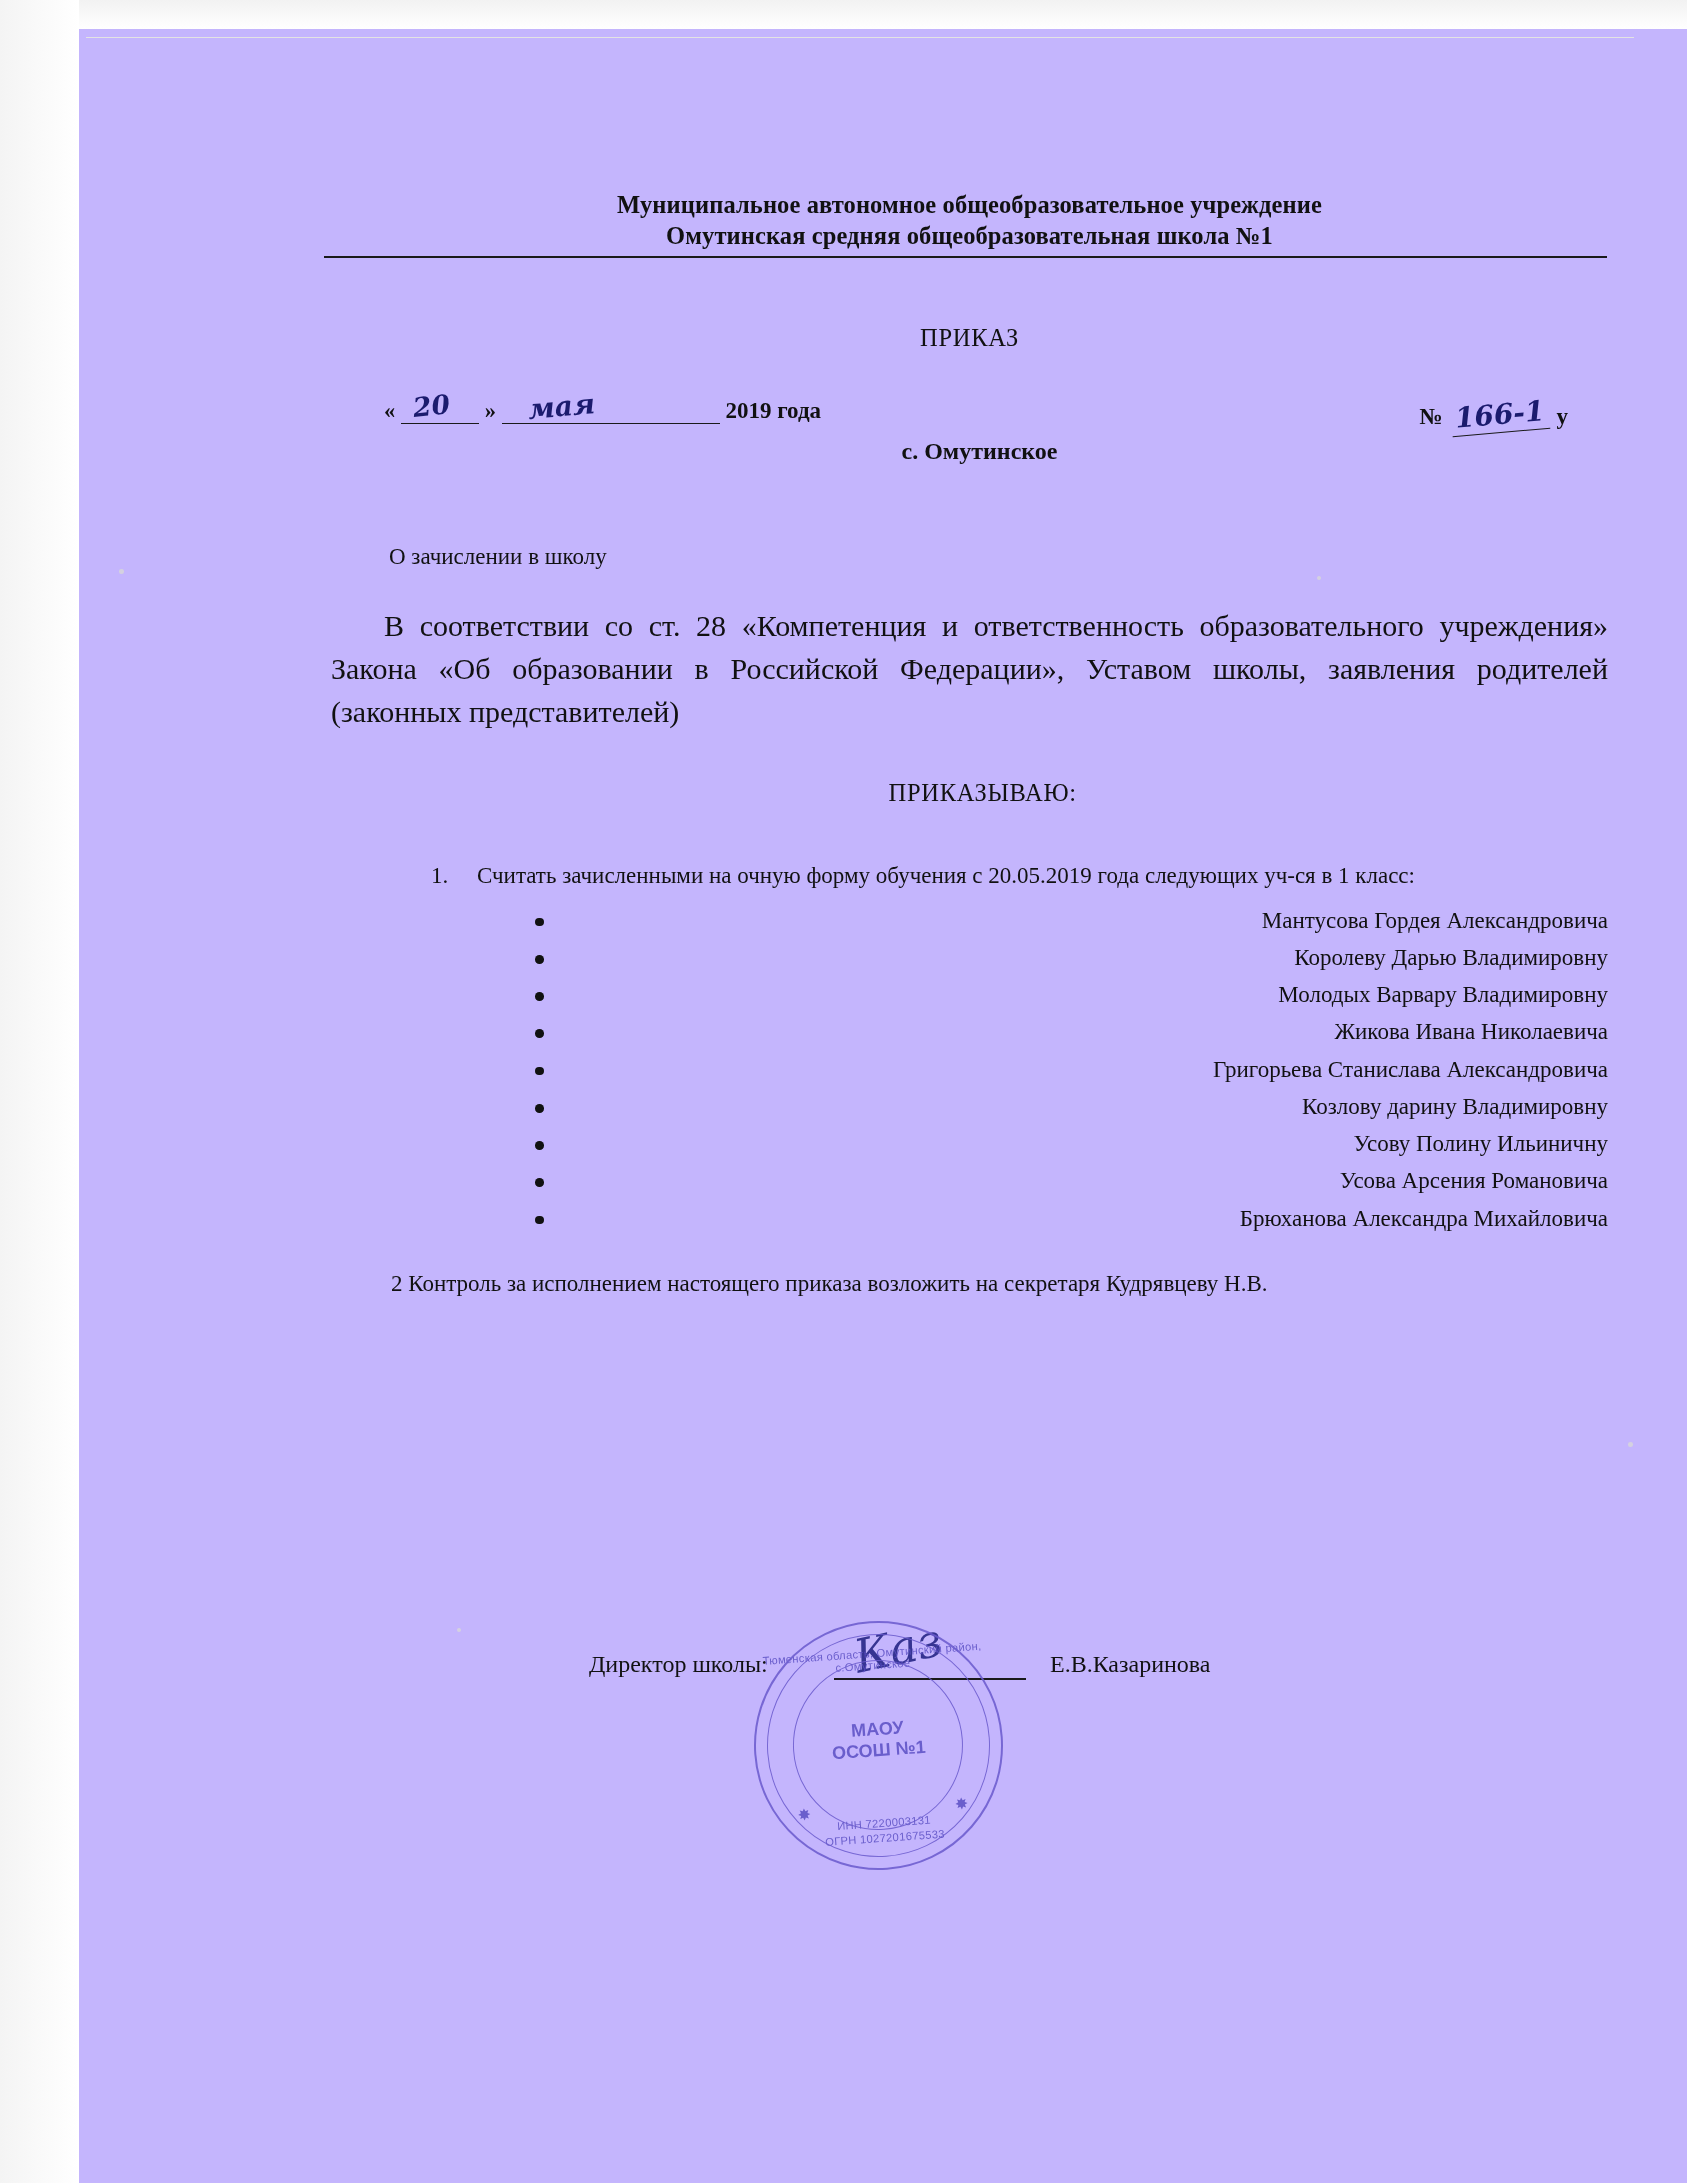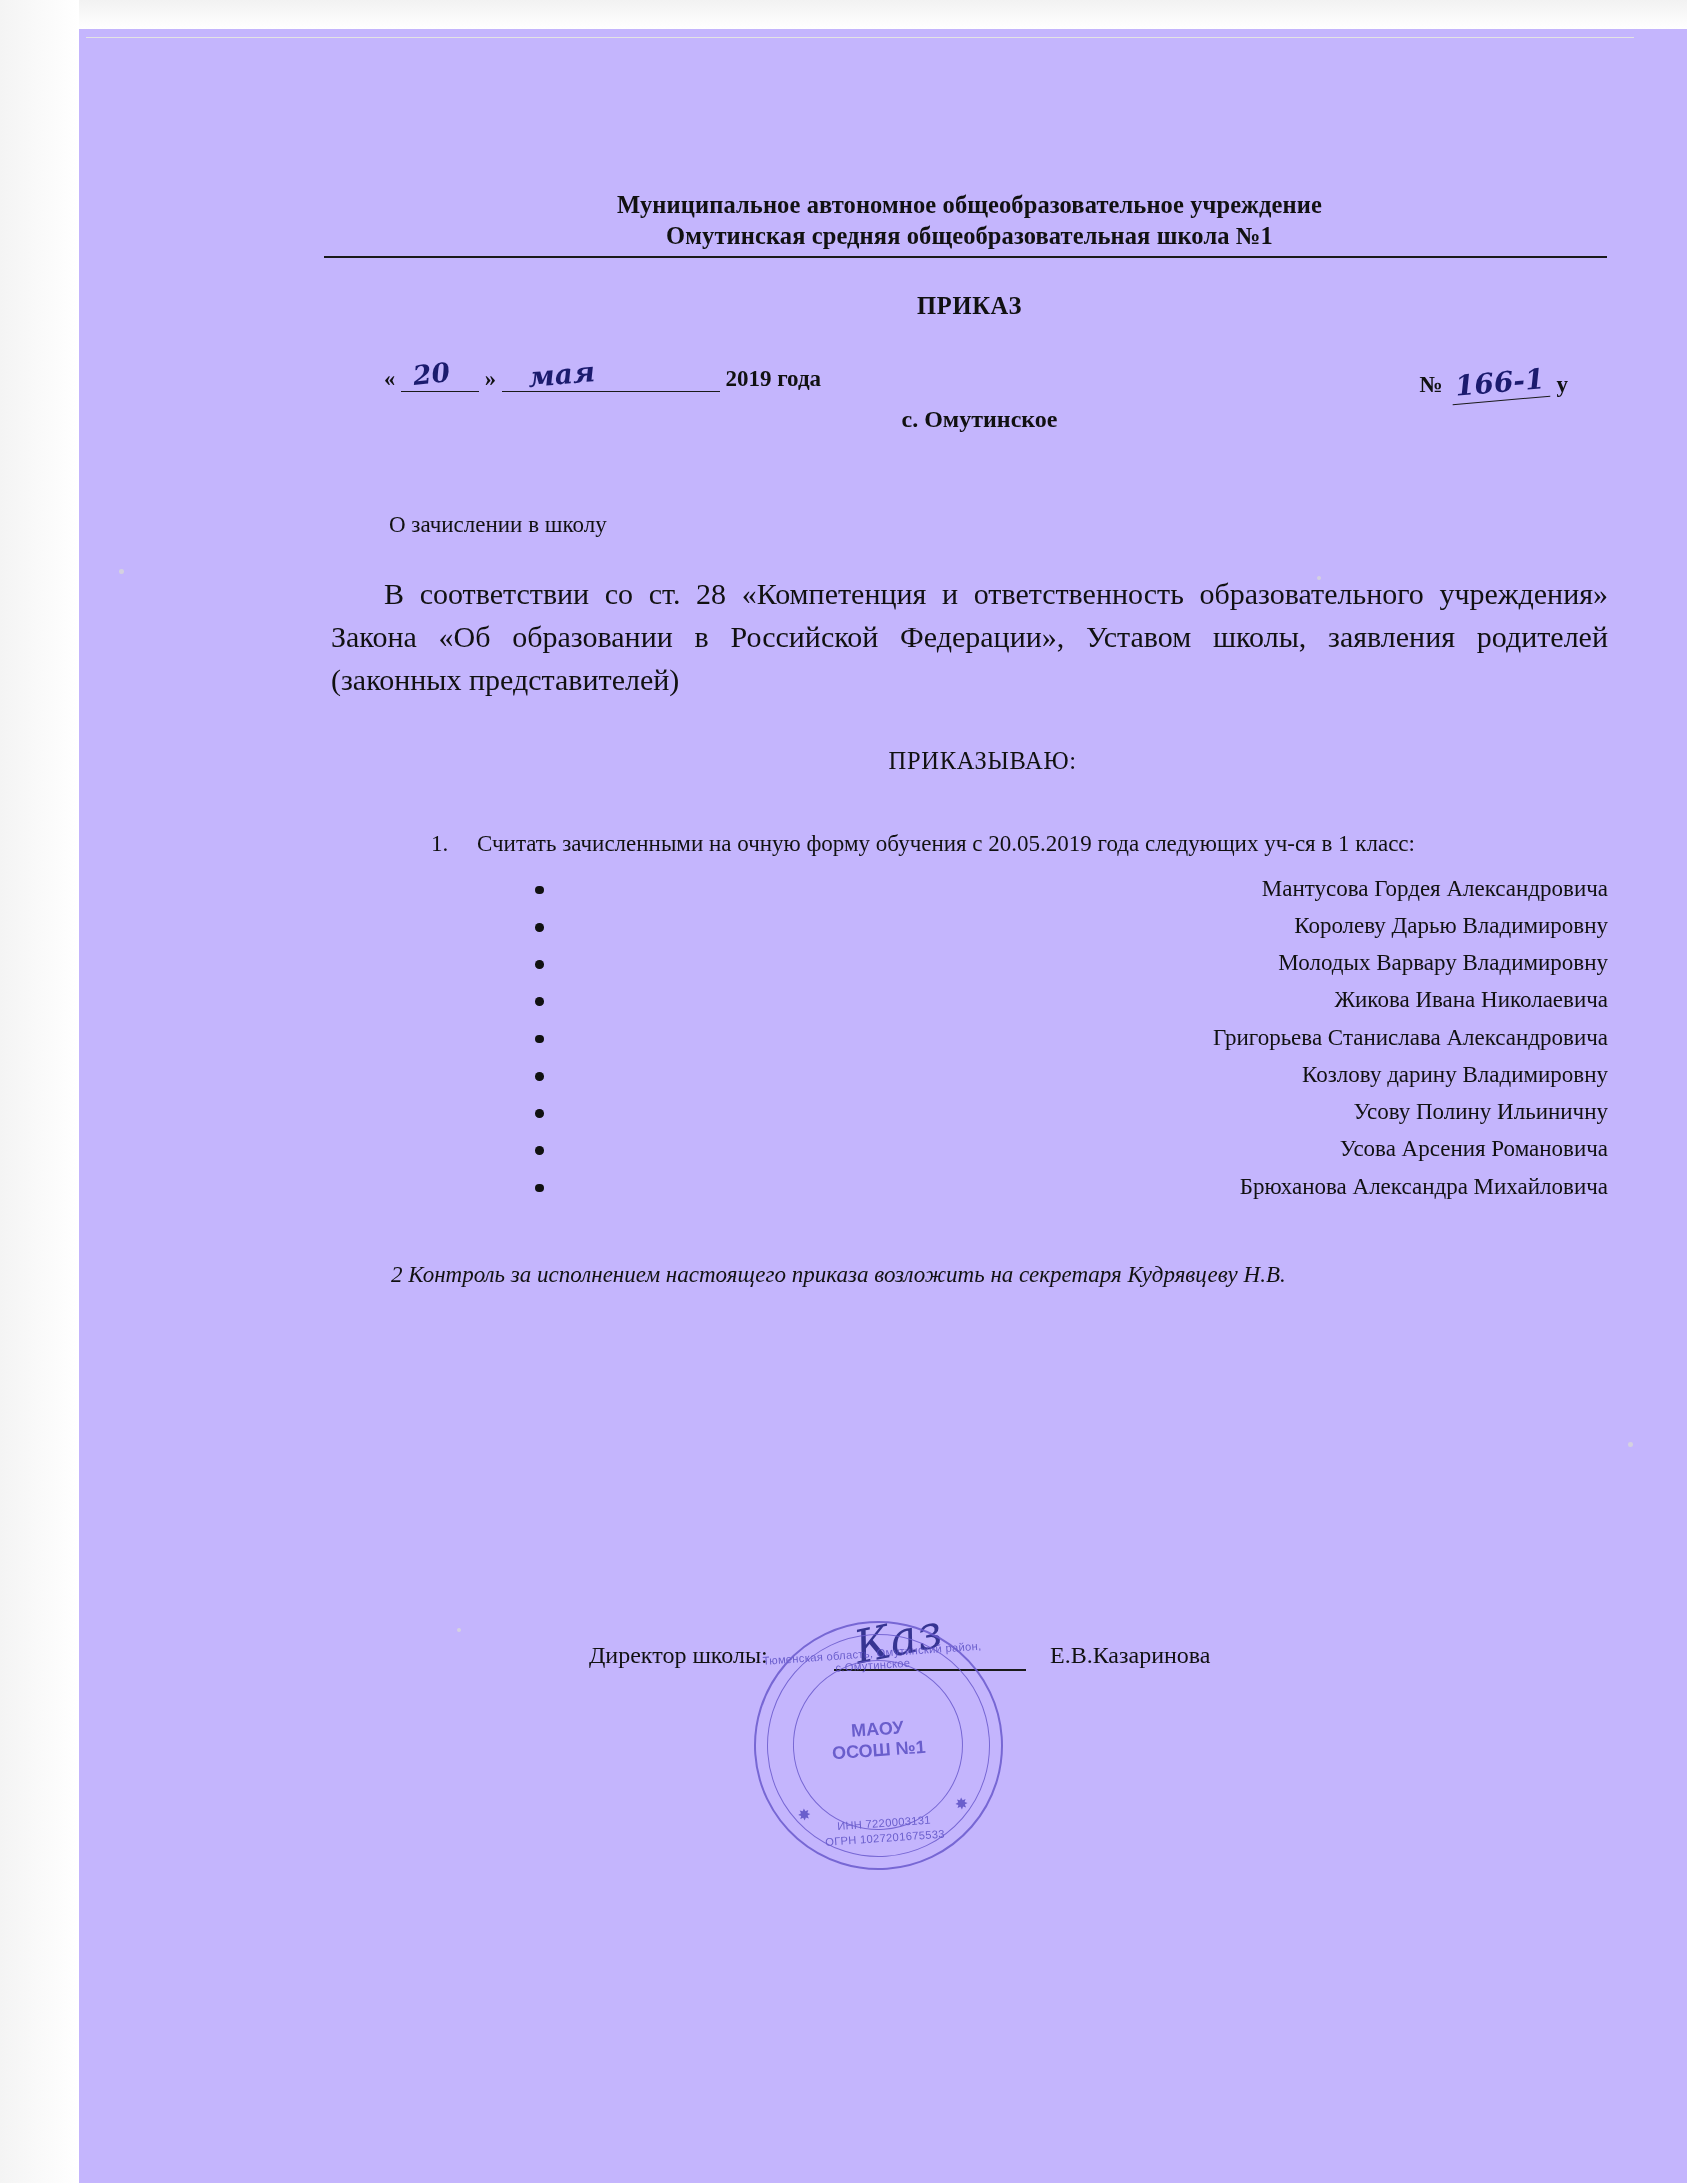--- a/index.html
+++ b/index.html
@@ -54,23 +54,23 @@
   }
   .org-title .line2 { display: block; }
   .rule {
     margin-top: 4px;
     margin-left: -6.6px;
     width: 1283px;
     height: 2.6px;
     background: #1a1a1a;
   }
   .order-word {
-    margin-top: 34px;
-    text-align: center;
-    font-weight: bold;
+    margin-top: 66px;
+    text-align: center;
+    font-weight: normal;
     font-size: 24.5px;
     letter-spacing: 0.7px;
   }
   .date-row {
     position: relative;
     margin-top: 36px;
     height: 46px;
     font-size: 23px;
     font-weight: bold;
   }
@@ -197,25 +197,24 @@
     content: "";
     position: absolute;
     left: 12px;
     top: 16px;
     width: 8.6px;
     height: 8.6px;
     background: #111;
     border-radius: 50%;
   }
   .para2 {
-    margin-top: 53px;
+    margin-top: 30px;
     font-size: 23px;
     line-height: 1.45;
     text-align: justify;
-    font-style: italic;
   }
   .para2 .indent { display: inline-block; width: 60px; }
   .signature-row {
     position: relative;
     margin-top: 344px;
     height: 60px;
     font-size: 24px;
     text-align: right;
   }
   .sig-label {

